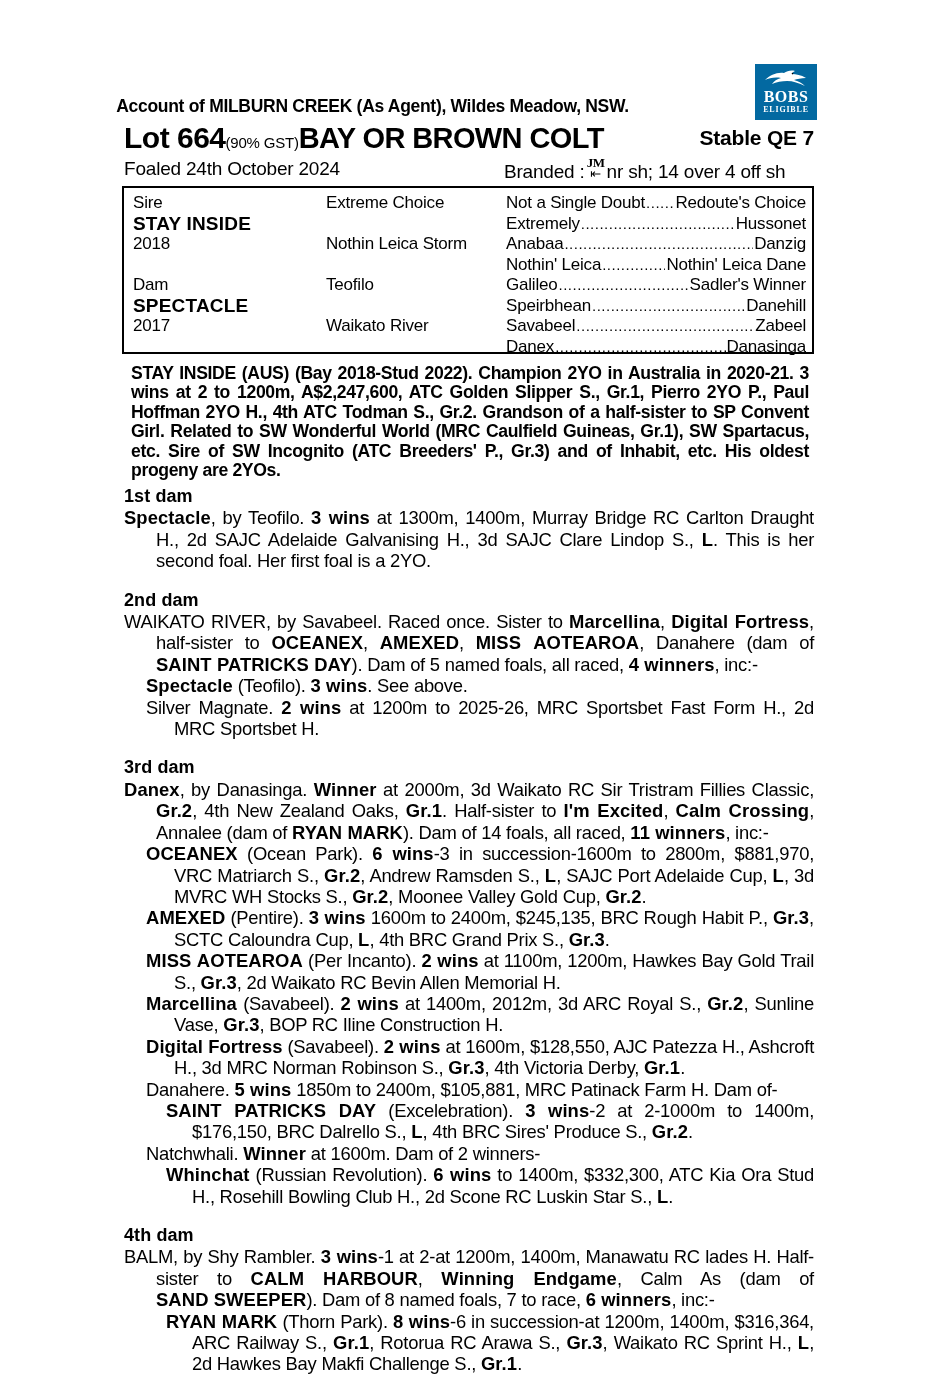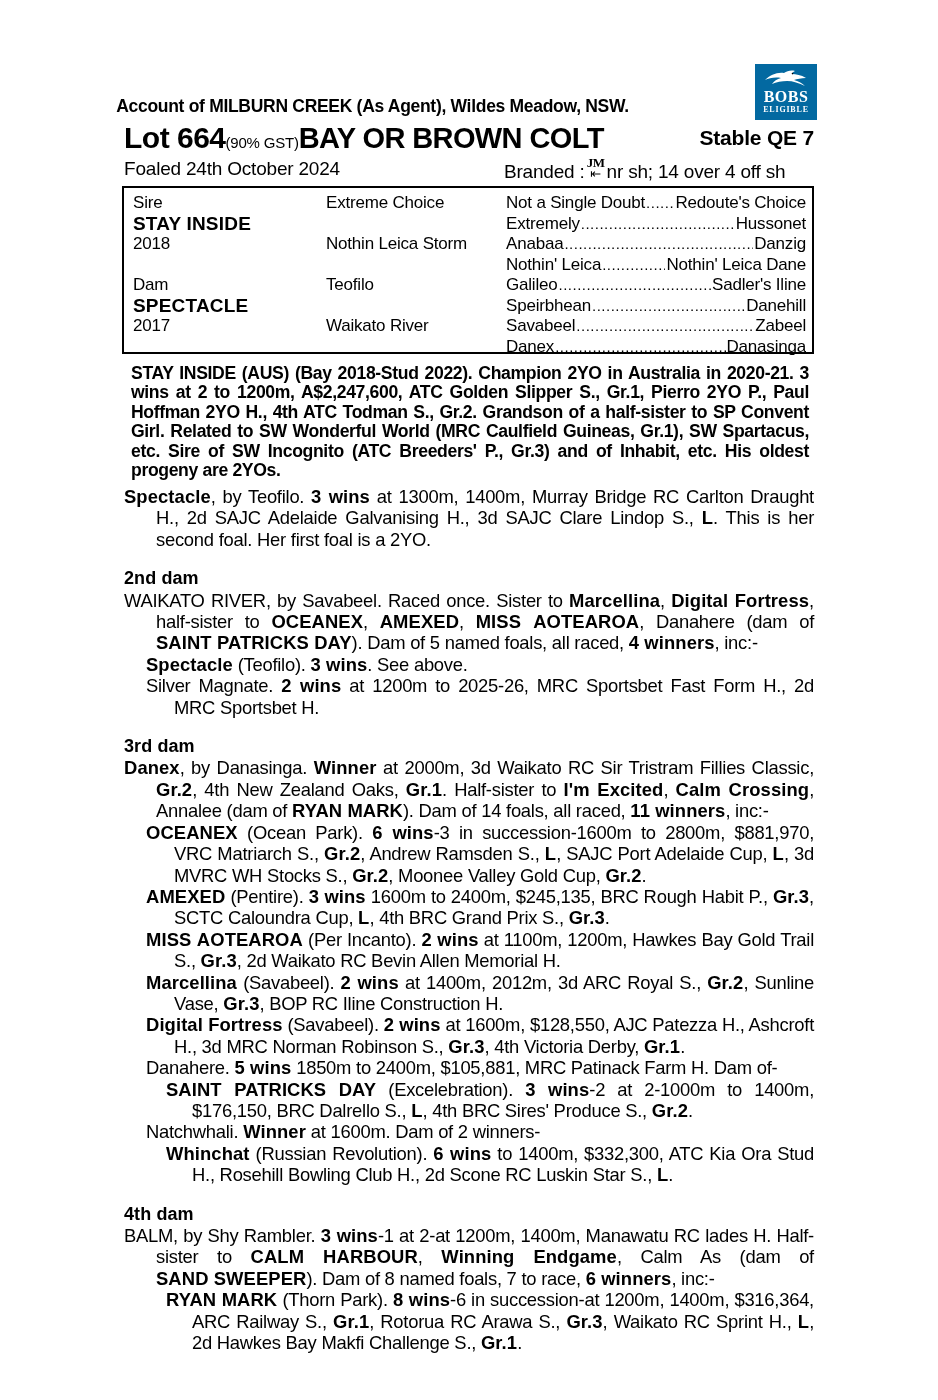--- a/index.html
+++ b/index.html
@@ -301,21 +301,21 @@
           <span class="rname">Danzig</span>
         </div>
         <div class="leader">
           <span class="lname">Nothin' Leica</span>
           <span class="dots">................................................................................</span>
           <span class="rname">Nothin' Leica Dane</span>
         </div>
         <div class="leader">
           <span class="lname">Galileo</span>
           <span class="dots">................................................................................</span>
-          <span class="rname">Sadler's Iline</span>
+          <span class="rname">Sadler's Winner</span>
         </div>
         <div class="leader">
           <span class="lname">Speirbhean</span>
           <span class="dots">................................................................................</span>
           <span class="rname">Danehill</span>
         </div>
         <div class="leader">
           <span class="lname">Savabeel</span>
           <span class="dots">................................................................................</span>
           <span class="rname">Zabeel</span>
@@ -324,20 +324,21 @@
           <span class="lname">Danex</span>
           <span class="dots">................................................................................</span>
           <span class="rname">Danasinga</span>
         </div>
       </div>
   </div>
 
   <div class="sire-blurb">STAY INSIDE (AUS) (Bay 2018-Stud 2022). Champion 2YO in Australia in 2020-21. 3 wins at 2 to 1200m, A$2,247,600, ATC Golden Slipper S., Gr.1, Pierro 2YO P., Paul Hoffman 2YO H., 4th ATC Todman S., Gr.2. Grandson of a half-sister to SP Convent Girl. Related to SW Wonderful World (MRC Caulfield Guineas, Gr.1), SW Spartacus, etc. Sire of SW Incognito (ATC Breeders' P., Gr.3) and of Inhabit, etc. His oldest progeny are 2YOs.</div>
 
   <div class="body" id="dam-body">
+      <div class="dam-head">1st dam</div>
       <div class="para lvl0"><b>Spectacle</b>, by Teofilo. <b>3&nbsp;wins</b> at 1300m, 1400m, Murray Bridge RC Carlton Draught H., 2d SAJC Adelaide Galvanising H., 3d SAJC Clare Lindop S., <b>L</b>. This is her second foal. Her first foal is a 2YO.</div>
       <div class="gap"></div>
       <div class="dam-head">2nd dam</div>
       <div class="para lvl0">WAIKATO RIVER, by Savabeel. Raced once. Sister to <b>Marcellina</b>, <b>Digital Fortress</b>, half-sister to <b>OCEANEX</b>, <b>AMEXED</b>, <b>MISS&nbsp;AOTEAROA</b>, Danahere (dam of <b>SAINT&nbsp;PATRICKS&nbsp;DAY</b>). Dam of 5 named foals, all raced, <b>4&nbsp;winners</b>, inc:-</div>
       <div class="para lvl1"><b>Spectacle</b> (Teofilo). <b>3&nbsp;wins</b>. See above.</div>
       <div class="para lvl1">Silver Magnate. <b>2&nbsp;wins</b> at 1200m to 2025-26, MRC Sportsbet Fast Form H., 2d MRC Sportsbet H.</div>
       <div class="gap"></div>
       <div class="dam-head">3rd dam</div>
       <div class="para lvl0"><b>Danex</b>, by Danasinga. <b>Winner</b> at 2000m, 3d Waikato RC Sir Tristram Fillies Classic, <b>Gr.2</b>, 4th New Zealand Oaks, <b>Gr.1</b>. Half-sister to <b>I'm&nbsp;Excited</b>, <b>Calm&nbsp;Crossing</b>, Annalee (dam of <b>RYAN&nbsp;MARK</b>). Dam of 14 foals, all raced, <b>11&nbsp;winners</b>, inc:-</div>
       <div class="para lvl1"><b>OCEANEX</b> (Ocean Park). <b>6&nbsp;wins</b>-3 in succession-1600m to 2800m, $881,970, VRC Matriarch S., <b>Gr.2</b>, Andrew Ramsden S., <b>L</b>, SAJC Port Adelaide Cup, <b>L</b>, 3d MVRC WH Stocks S., <b>Gr.2</b>, Moonee Valley Gold Cup, <b>Gr.2</b>.</div>

